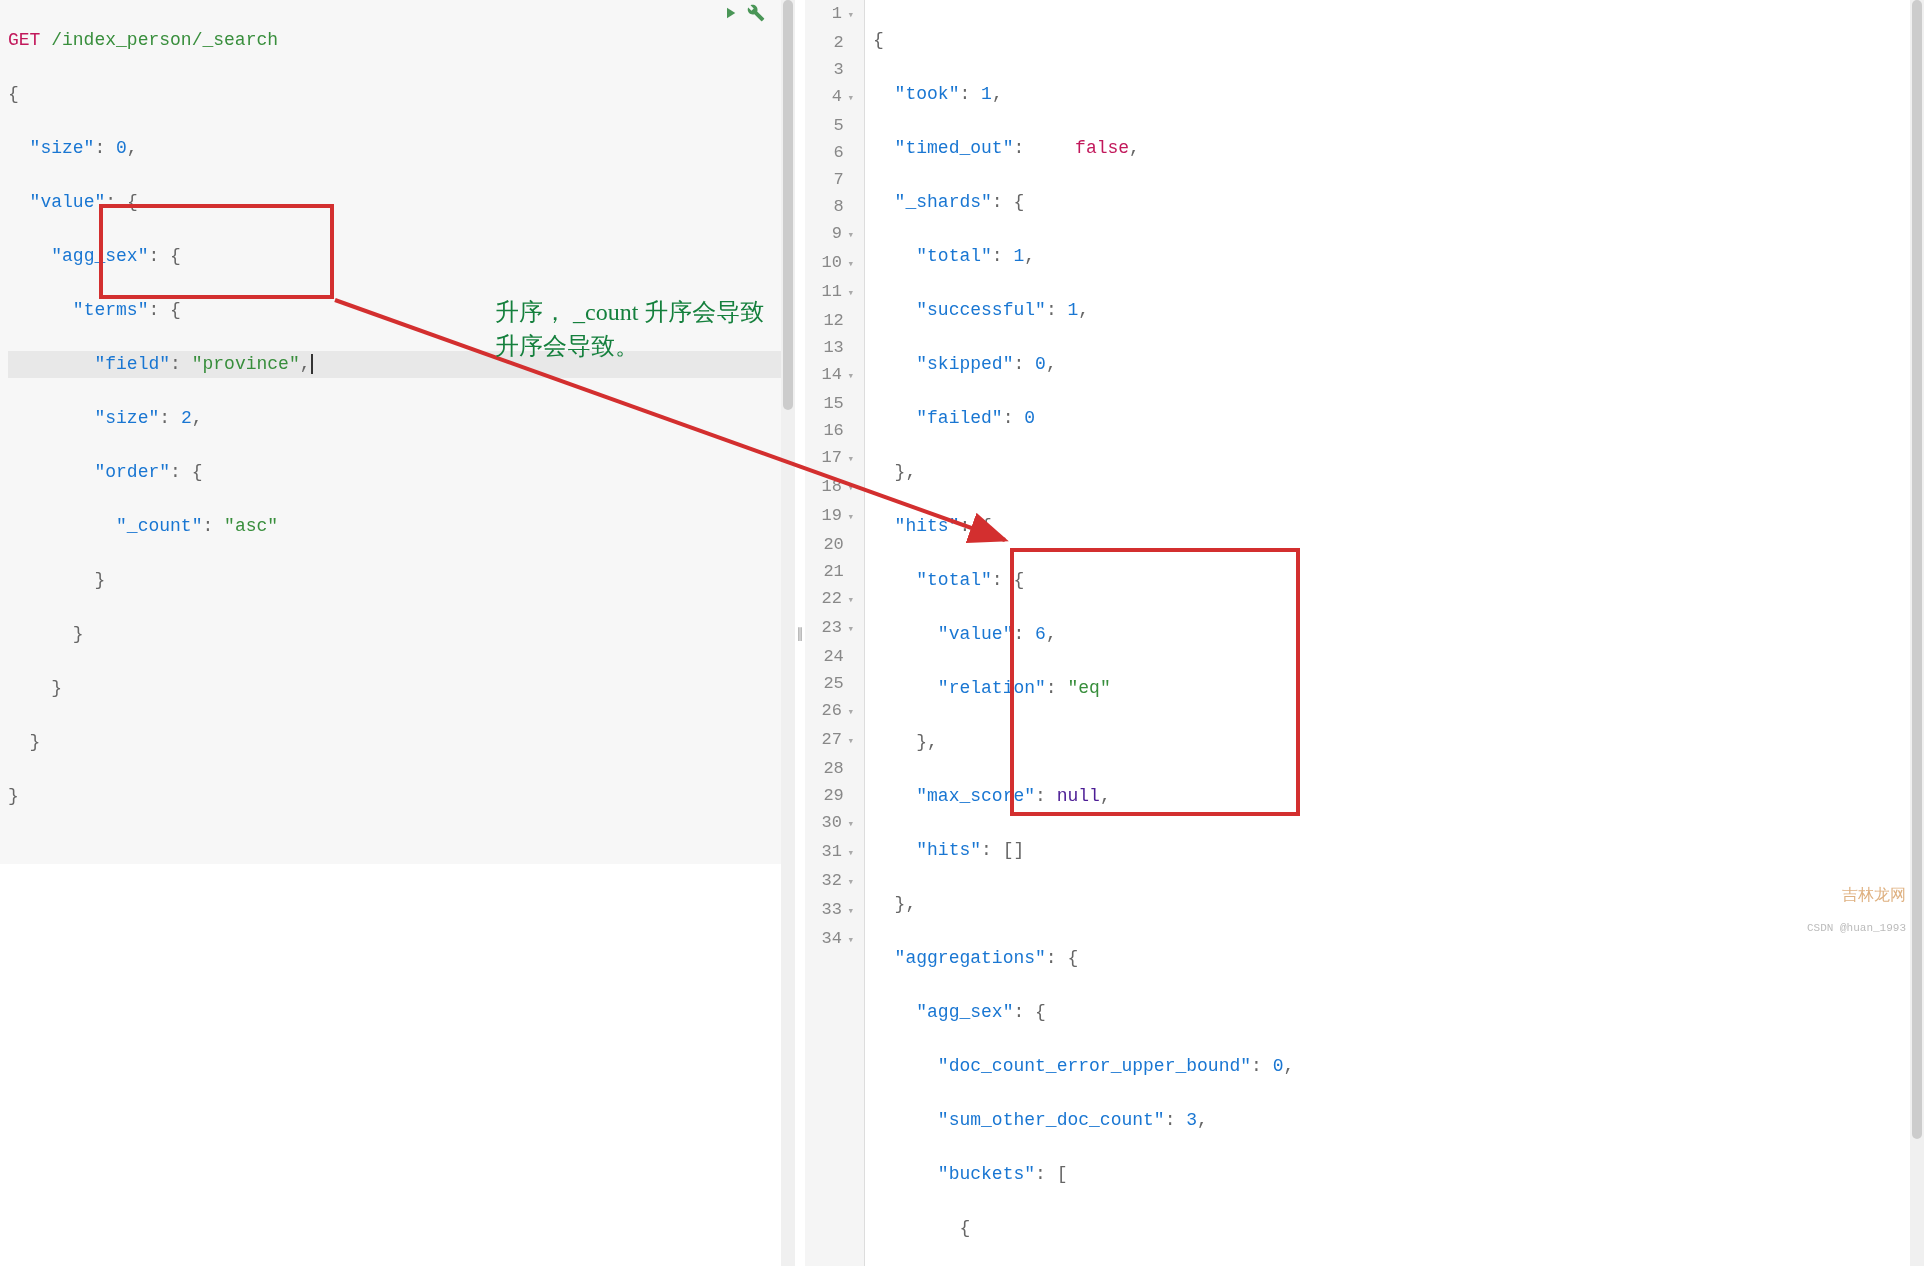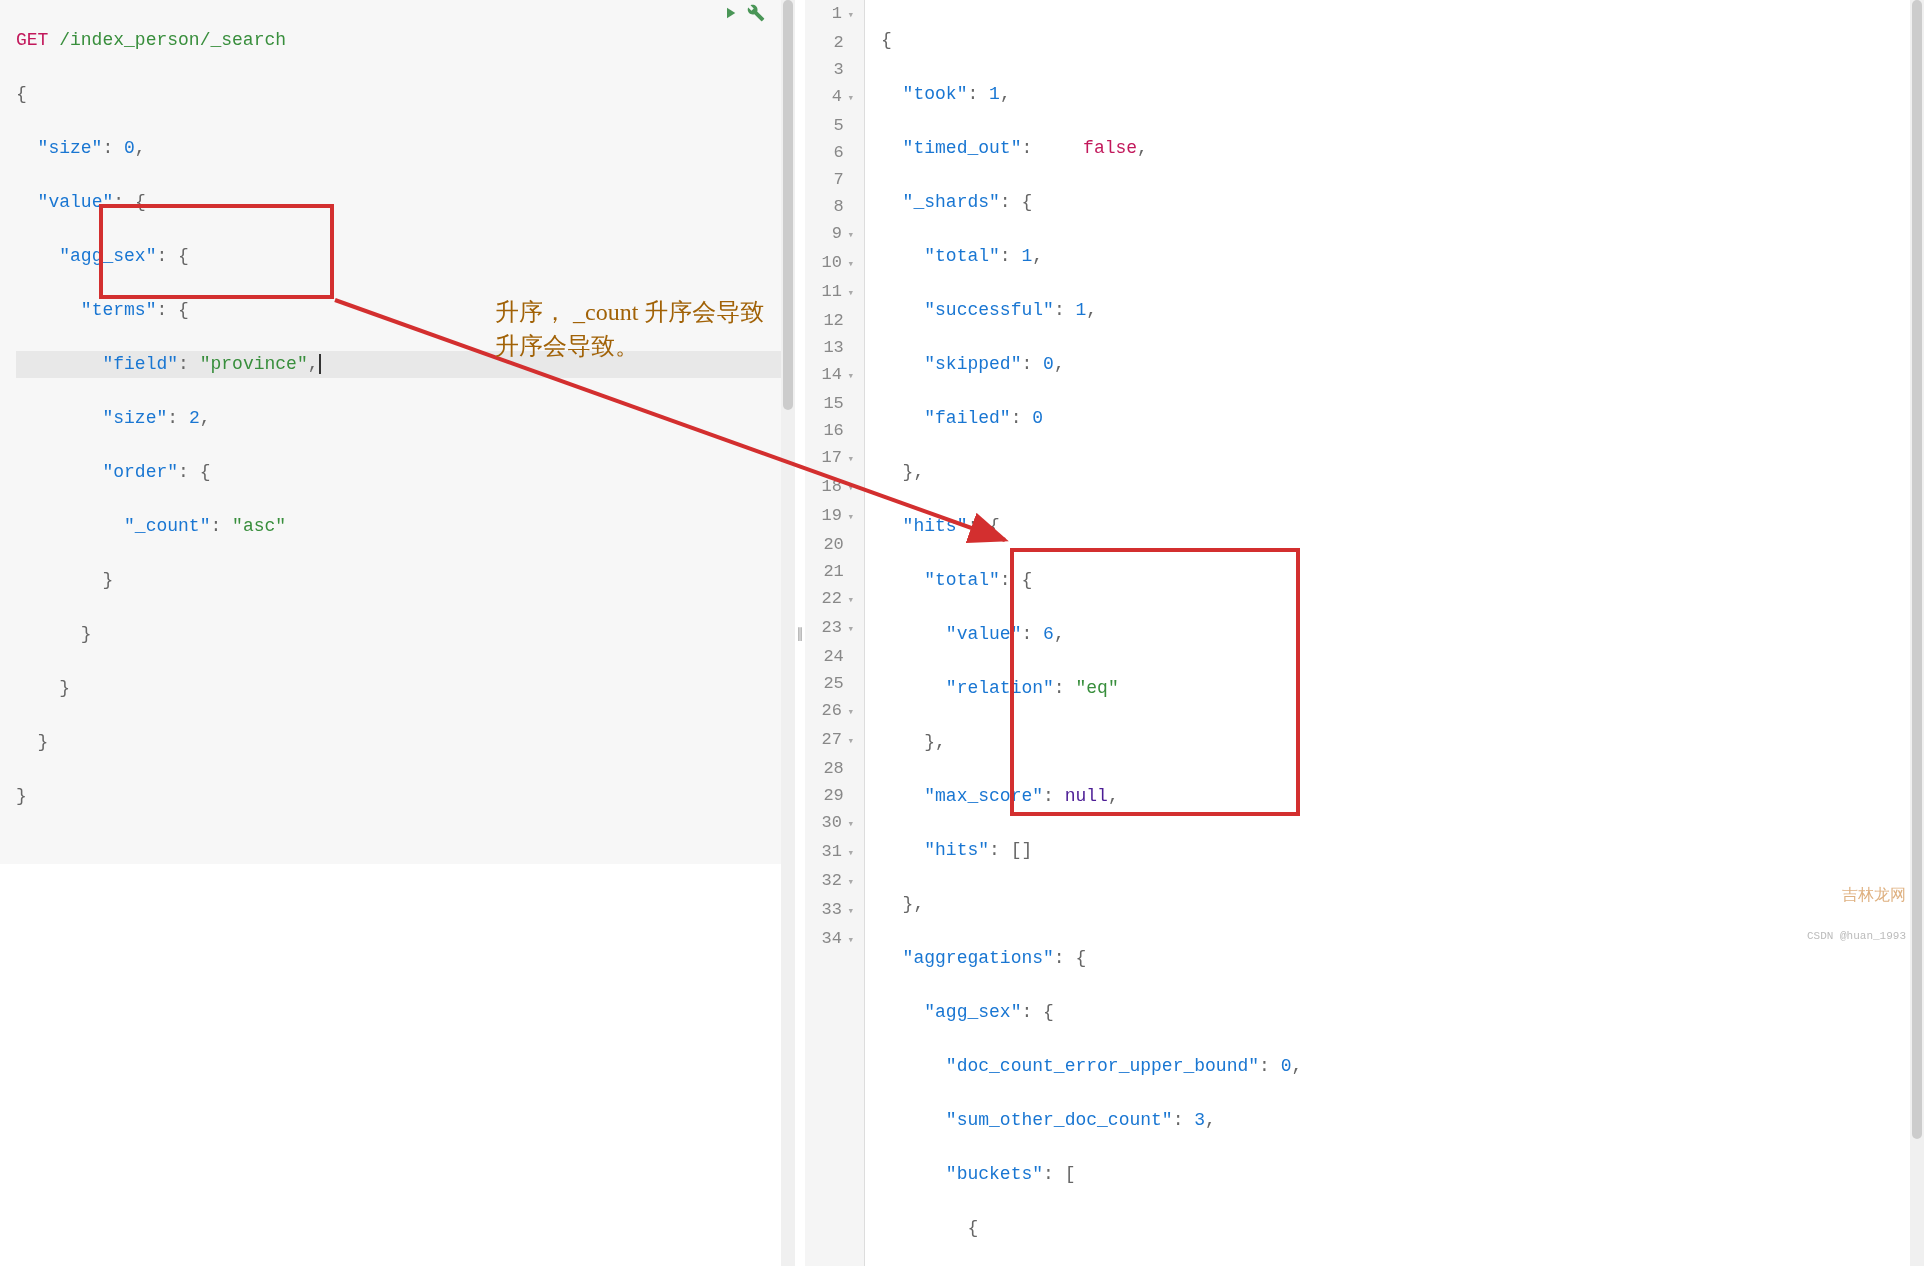--- a/index.html
+++ b/index.html
@@ -55,21 +55,21 @@
       padding-right: 10px;
       color: #888;
       line-height: 27px;
       font-size: 17px;
       user-select: none;
       border-right: 1px solid #ddd;
     }
     .code-area {
       flex: 1;
       line-height: 27px;
-      padding-left: 16px;
+      padding-left: 8px;
       white-space: pre;
       position: relative;
     }
     .left-code {
       background: #f0f0f0;
       color: #333;
     }
     .code-line {
       height: 27px;
       display: block;
@@ -139,21 +139,21 @@
       height: 95px;
     }
     .box-right {
       left: 1010px;
       top: 548px;
       width: 290px;
       height: 268px;
     }
     .annotation-text {
       position: absolute;
-      color: #a16207;
+      color: #15803d;
       font-size: 24px;
       font-family: 'SimSun', 'STSong', serif;
       z-index: 5;
       line-height: 1.4;
     }
     .anno-main {
       left: 495px;
       top: 296px;
     }
     .arrow-svg {
@@ -183,21 +183,21 @@
       right: 18px;
       bottom: 360px;
       color: #d9a36a;
       font-size: 16px;
       font-family: 'SimSun', serif;
       opacity: 0.85;
     }
     .watermark-small {
       position: absolute;
       right: 18px;
-      bottom: 324px;
+      bottom: 332px;
       color: #bbb;
       font-size: 11px;
     }
   </style>
 </head>
 <body>
 
 <div class="pane left-pane">
   <div class="toolbar-icons">
     <span class="icon-btn">

